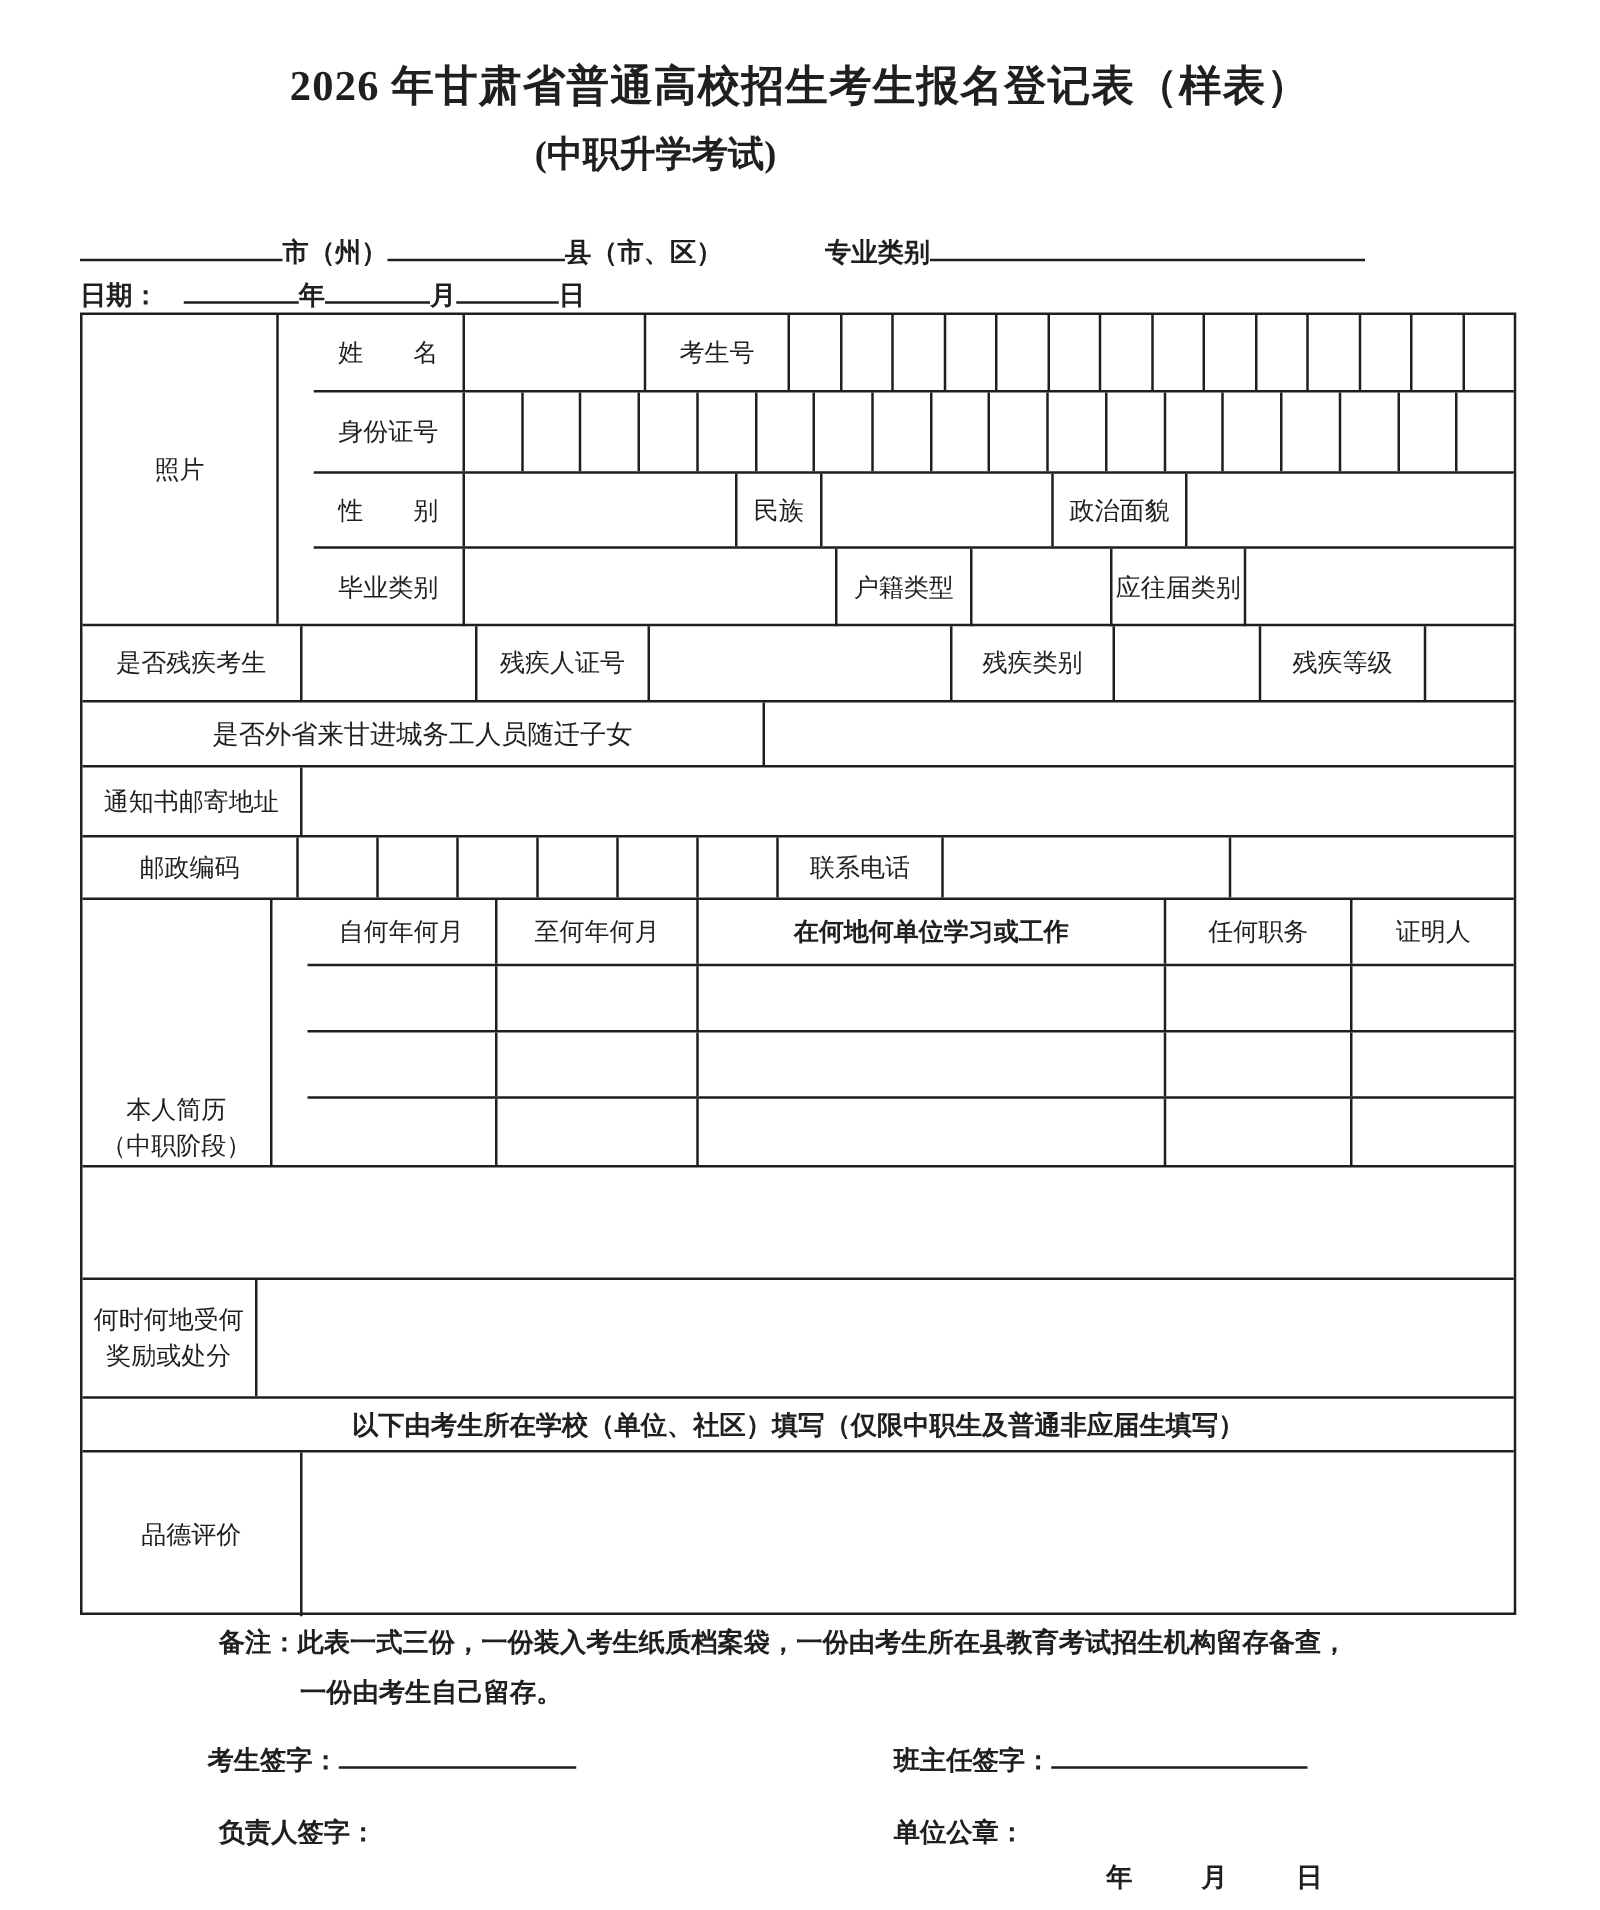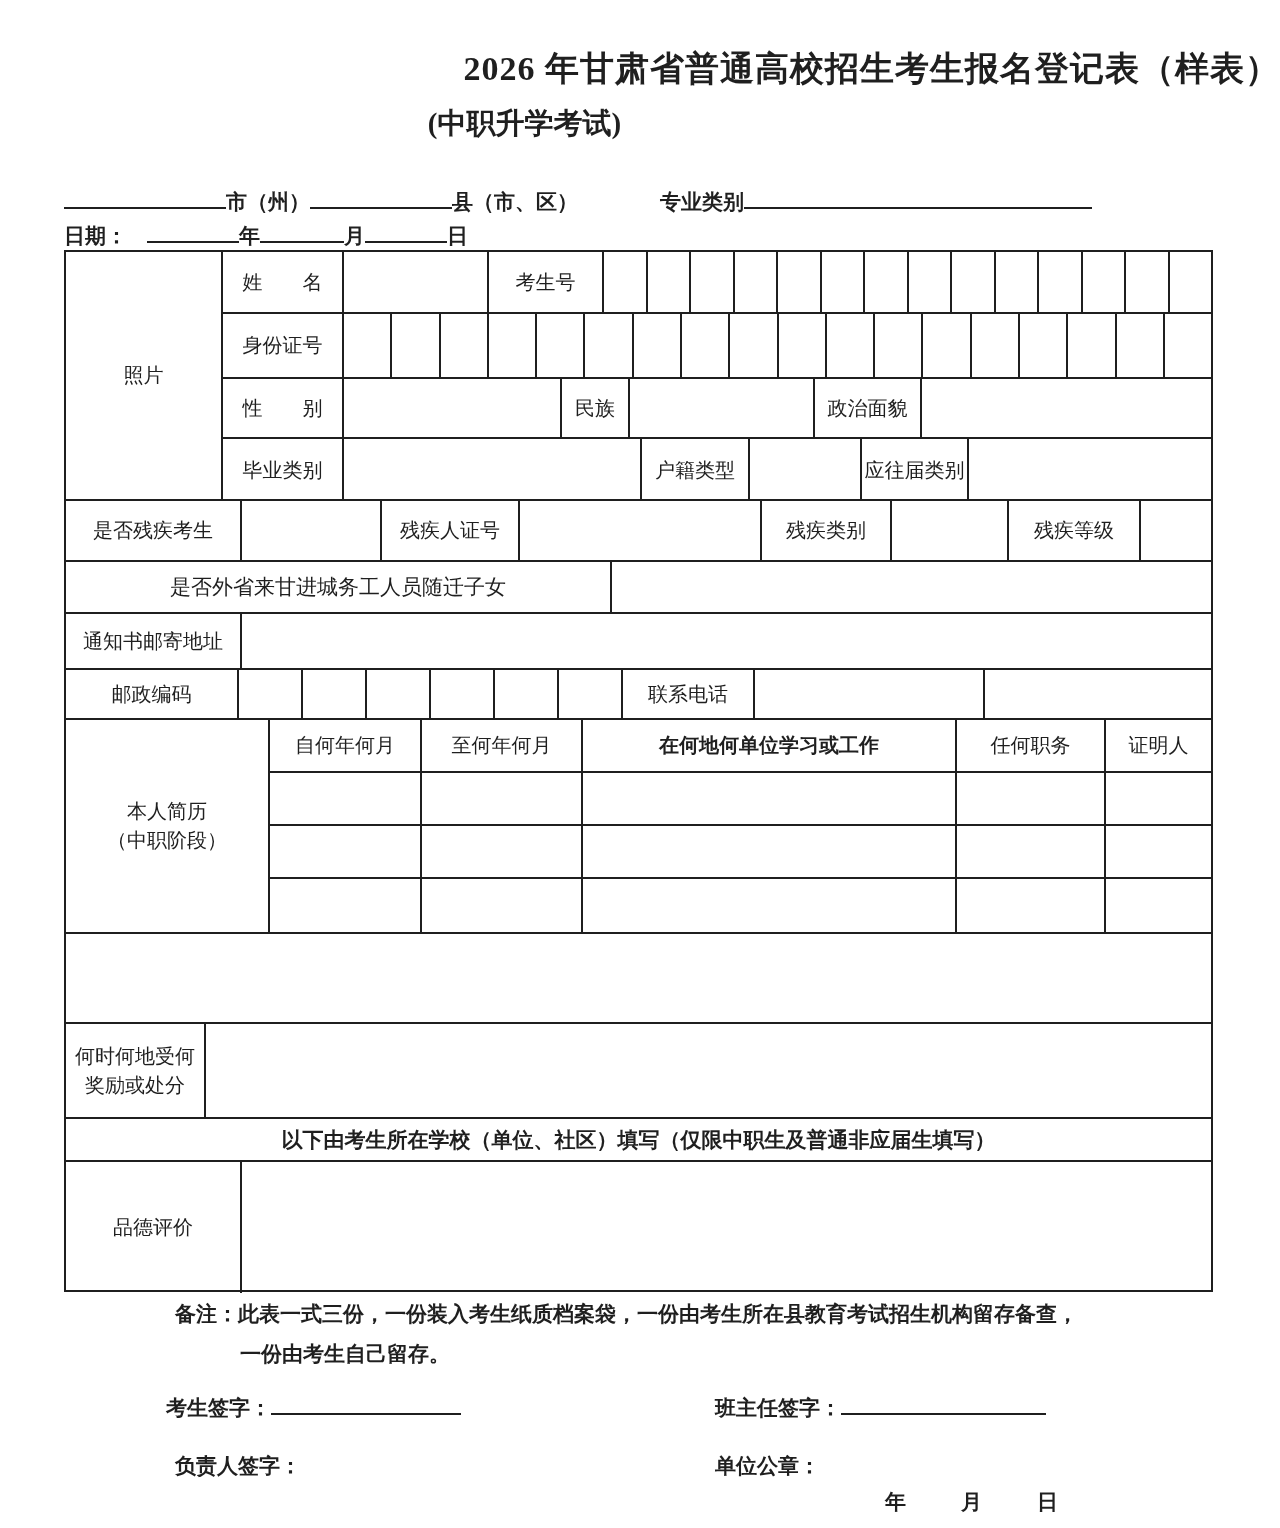--- a/index.html
+++ b/index.html
@@ -2,36 +2,36 @@
 <html><head>
 <meta charset="utf-8">
 <style>
   :root{ --ink:#1f1f1f; --paper:#ffffff; }
   html,body{margin:0;padding:0;background:#e8e8e8;}
   .page{
     position:relative; width:1280px; height:1528px; background:var(--paper);
     margin:0 auto; overflow:hidden; color:var(--ink);
     font-family:"Liberation Serif","DejaVu Serif",serif;
   }
-  .title{position:absolute; top:46px; left:0; width:1280px; text-align:right;
+  .title{position:absolute; top:46px; left:0; width:1280px; text-align:center;
     font-size:34px; font-weight:bold; letter-spacing:1px;}
   .subtitle{position:absolute; top:104px; left:0; width:1049px; text-align:center;
     font-size:29px; font-weight:bold;}
   .hline{position:absolute; left:64px; width:1150px; font-size:21px; font-weight:bold; white-space:nowrap;}
   .ul{display:inline-block; border-bottom:2px solid var(--ink); height:1em; vertical-align:baseline;}
   
   .ftable{position:absolute; left:64px; top:250px; width:1149px; height:1042px;
     border:2px solid var(--ink); box-sizing:border-box; display:flex; flex-direction:column;
     font-size:20px;}
   .row{display:flex; border-bottom:2px solid var(--ink); box-sizing:border-box; flex:none;}
   .row.nb{border-bottom:none;}
   .c{border-right:2px solid var(--ink); box-sizing:border-box; flex:none;
      display:flex; align-items:center; justify-content:center; text-align:center;}
   .c.fill{flex:1 1 auto; border-right:none;}
-  .col{display:flex; flex-direction:column; box-sizing:border-box; flex:1 1 auto;}
+  .col{display:flex; flex-direction:column; box-sizing:border-box; flex:1 1 auto;padding-left:28px;}
   .boxes{display:flex; align-self:stretch; flex:1 1 auto;}
   .boxes .dcell{flex:1 1 auto; border-right:2px solid var(--ink); box-sizing:border-box;}
   .boxes .dcell:last-child{border-right:none;}
   .boxes.inner .dcell:last-child{border-right:2px solid var(--ink);}
   .twoline{flex-direction:column; line-height:1.45;}
   .notice{font-weight:bold; font-size:21px;}
   
   .fnote{position:absolute; font-size:21px; font-weight:bold; white-space:nowrap;}
 </style>
 </head>
@@ -152,21 +152,21 @@
           <div class="dcell"></div>
           <div class="dcell"></div>
           <div class="dcell"></div>
         </div>
       <div class="c" style="width:132px;">联系电话</div>
       <div class="c" style="width:230px;"></div>
       <div class="c fill"></div>
     </div>
 
     <div class="row" style="height:214px;">
-      <div class="c twoline" style="width:204px;">
+      <div class="c twoline" style="width:152px;justify-content:flex-end;">
         <span>本人简历</span>
         <span>（中职阶段）</span>
       </div>
       <div class="col">
         <div class="row" style="height:53px;">
           <div class="c" style="width:152px;">自何年何月</div>
           <div class="c" style="width:161px;">至何年何月</div>
           <div class="c" style="width:374px;font-weight:bold;">在何地何单位学习或工作</div>
           <div class="c" style="width:149px;">任何职务</div>
           <div class="c fill">证明人</div>

